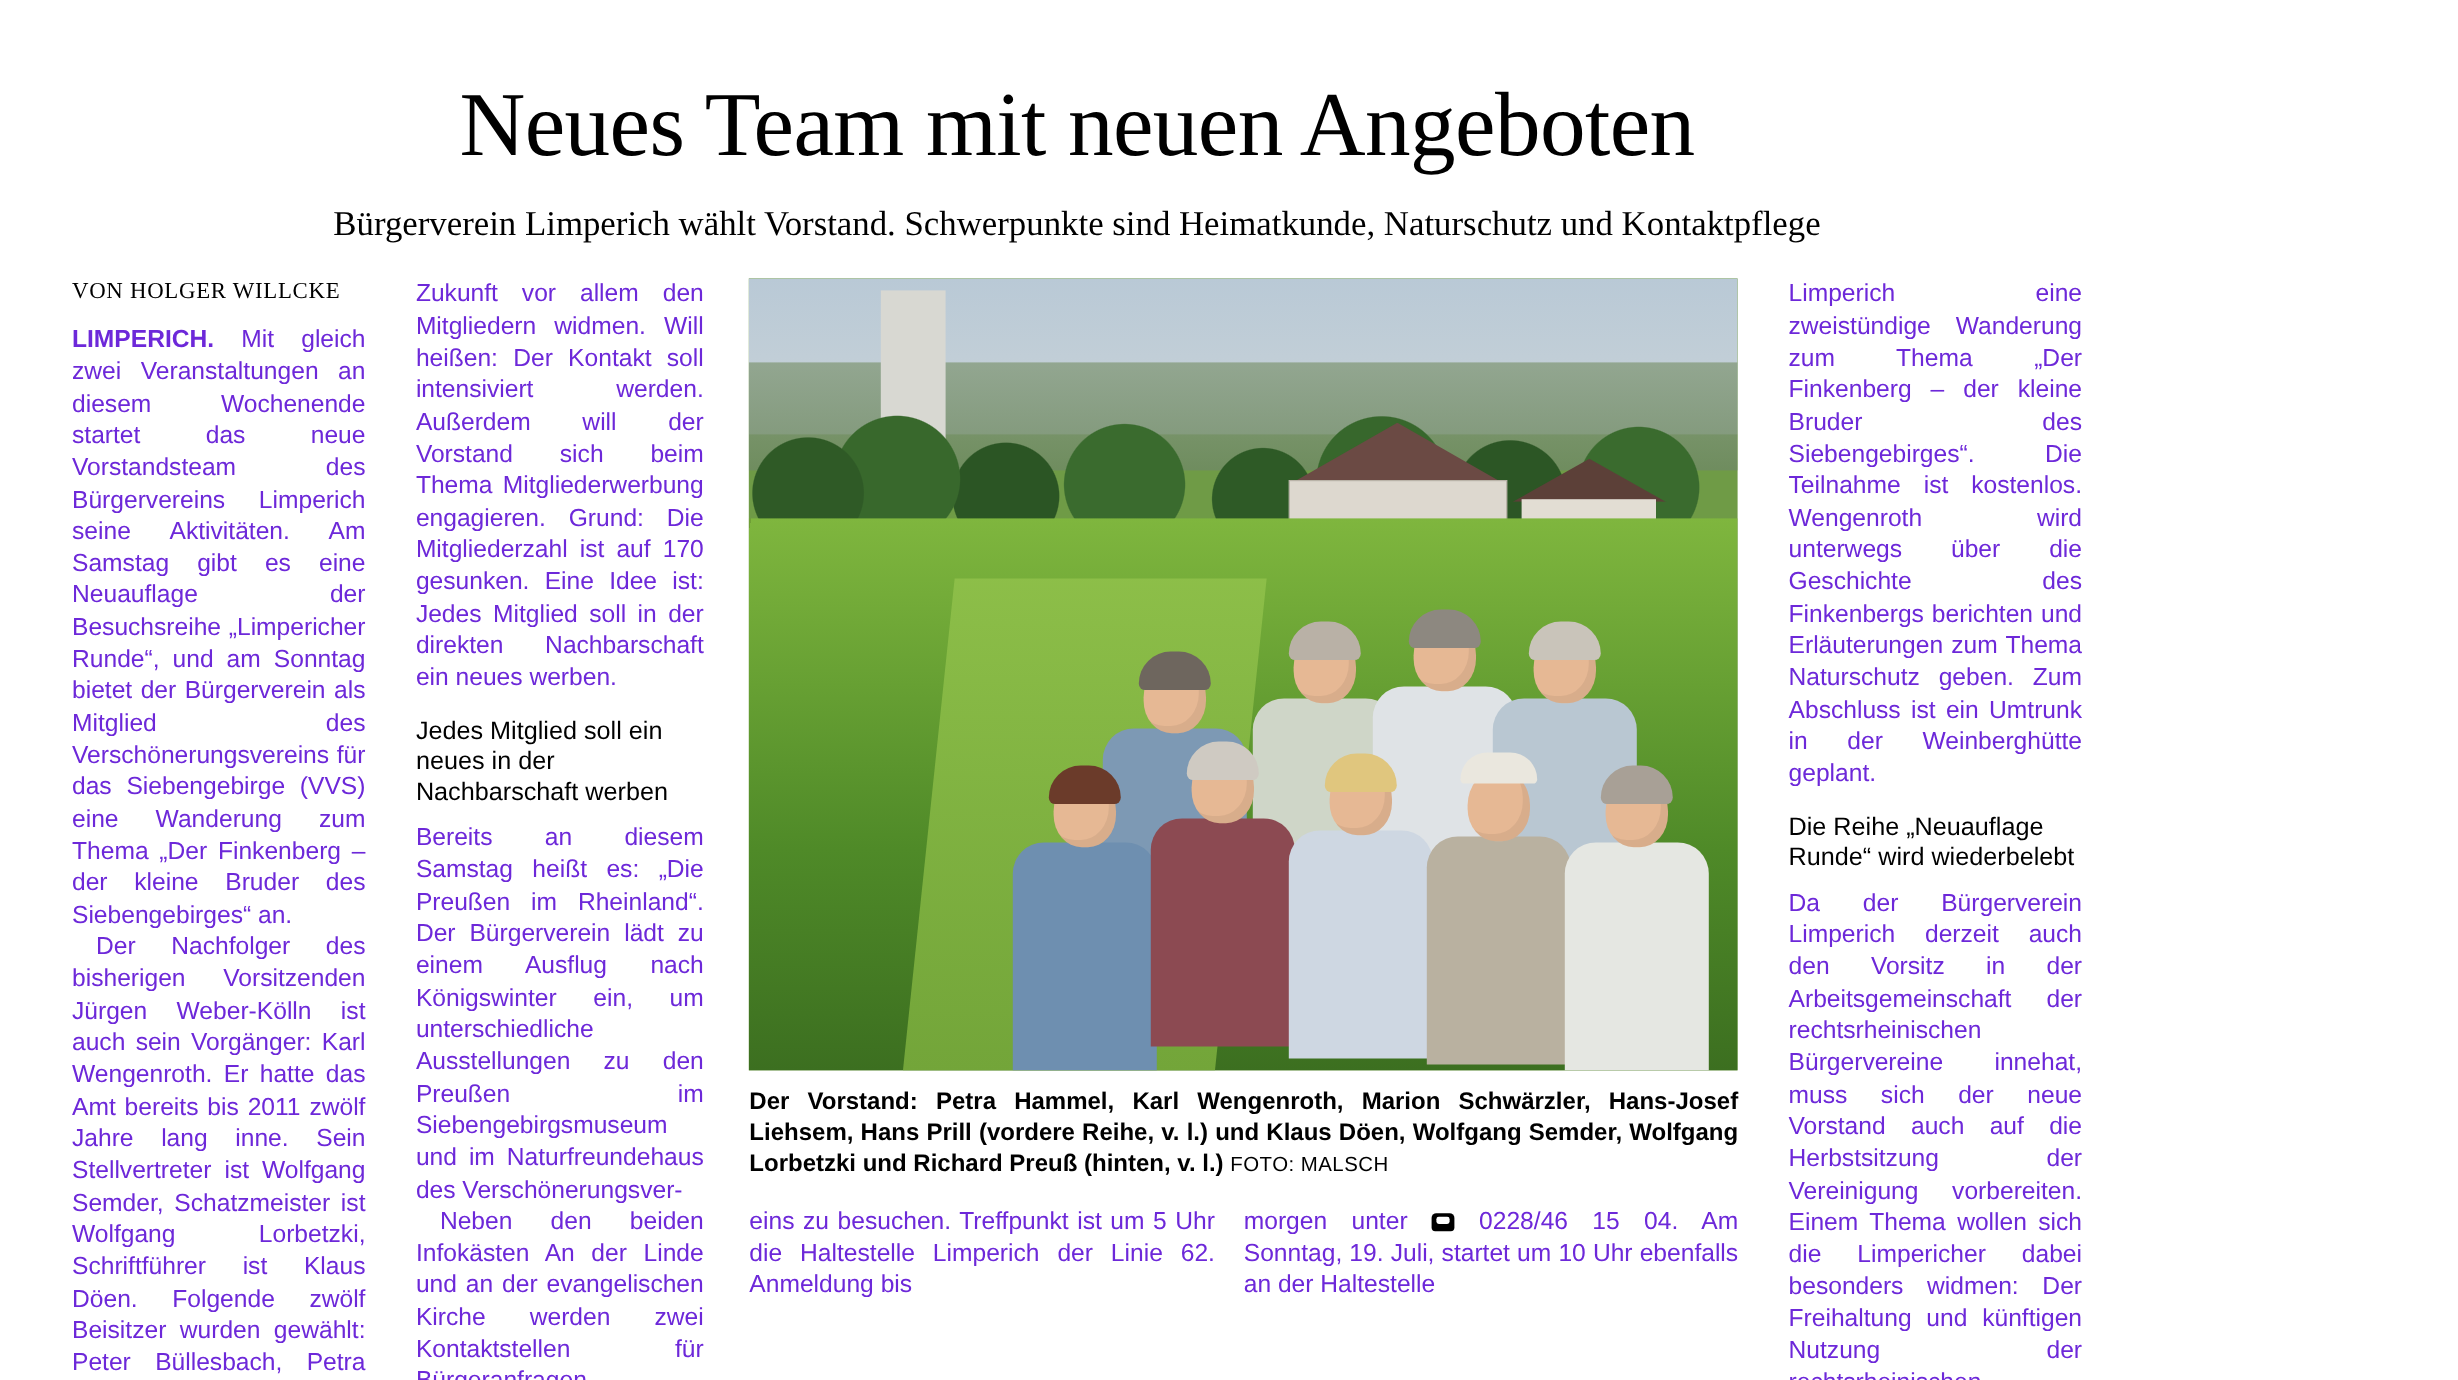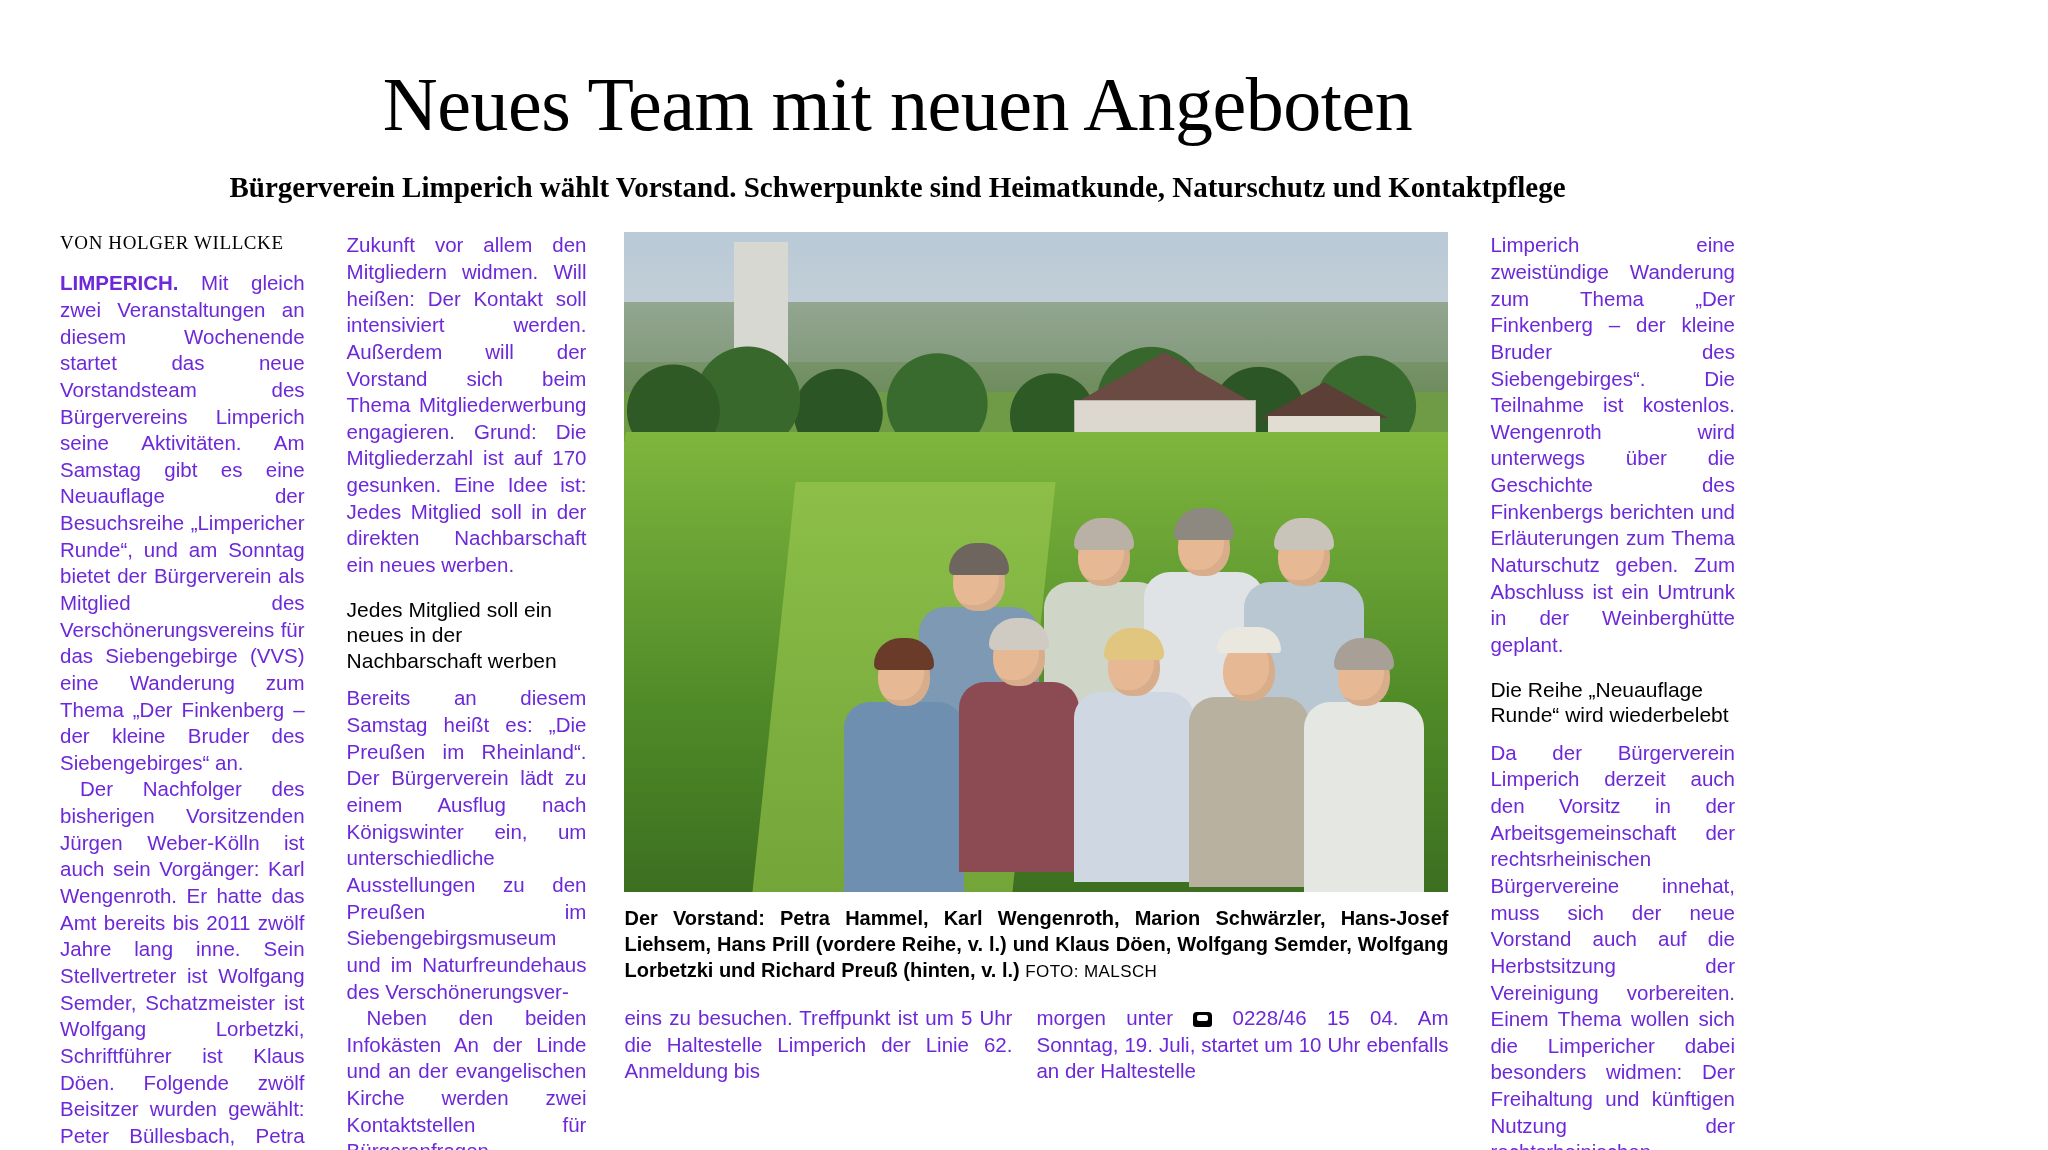--- a/index.html
+++ b/index.html
@@ -29,21 +29,21 @@
     font-weight: 400;
     letter-spacing: -0.5px;
     color: #000;
     margin: 10px 0 0 0;
   }
   .subhead {
     font-family: "Liberation Serif", serif;
     font-size: 29px;
     line-height: 1.2;
     text-align: center;
-    font-weight: 700;
+    font-weight: 400;
     color: #000;
     margin: 26px 0 0 0;
   }
   .columns {
     position: relative;
     margin-top: 28px;
     display: flex;
     gap: 16px;
     align-items: flex-start;
   }

